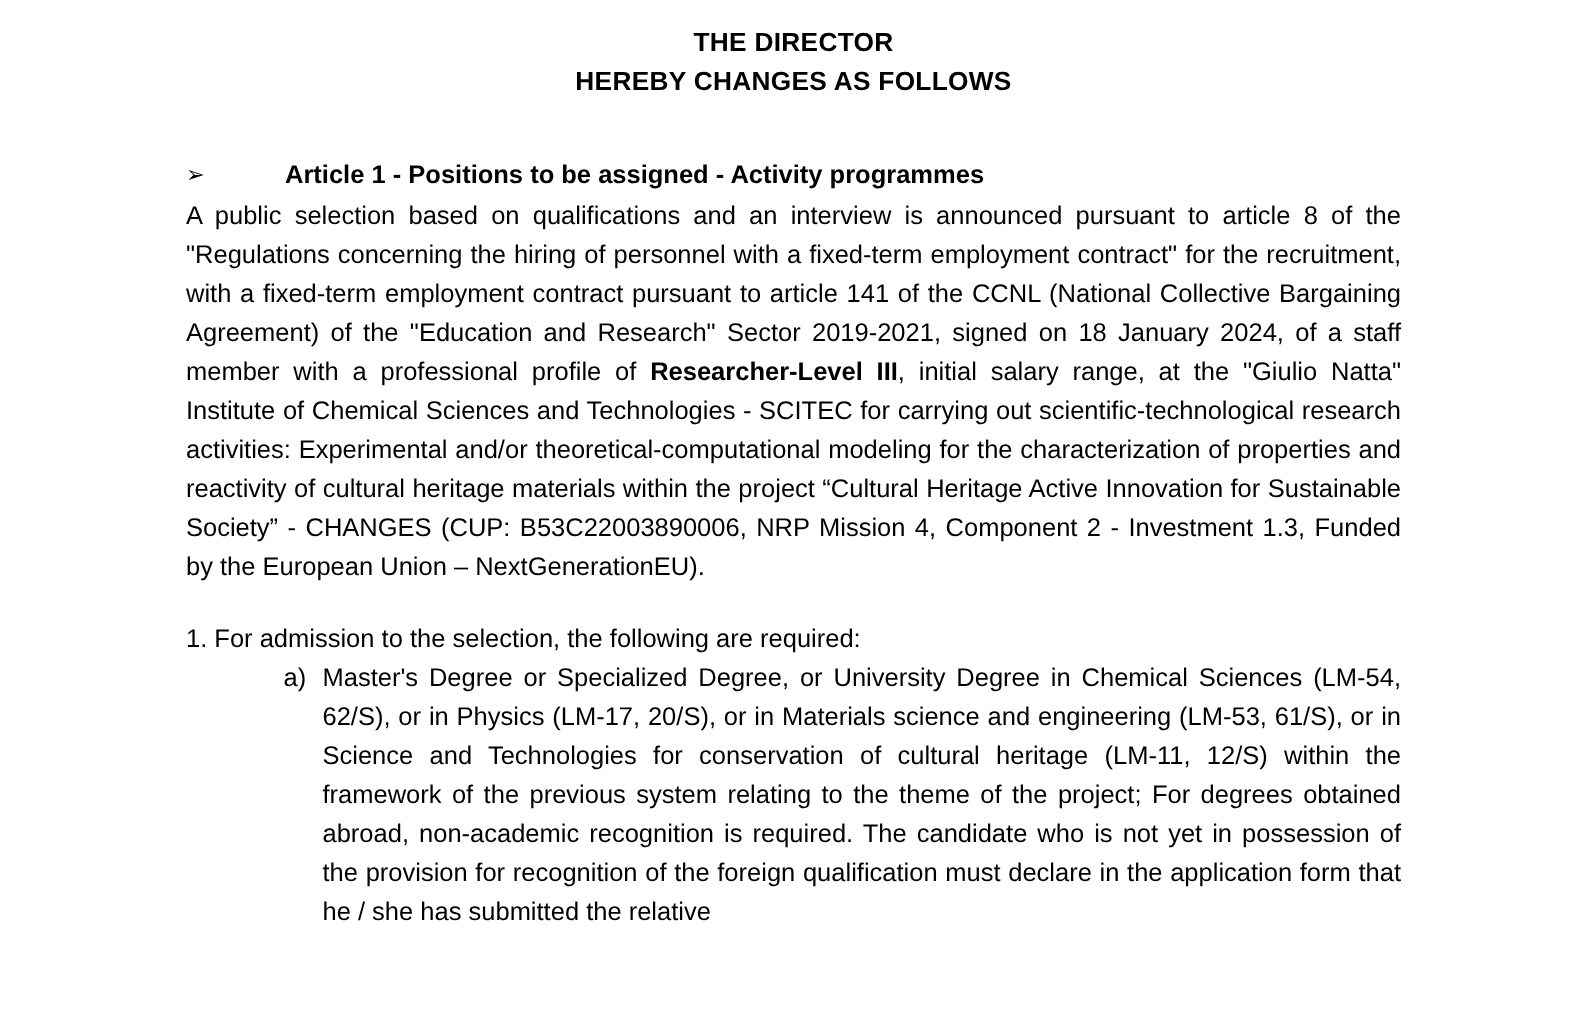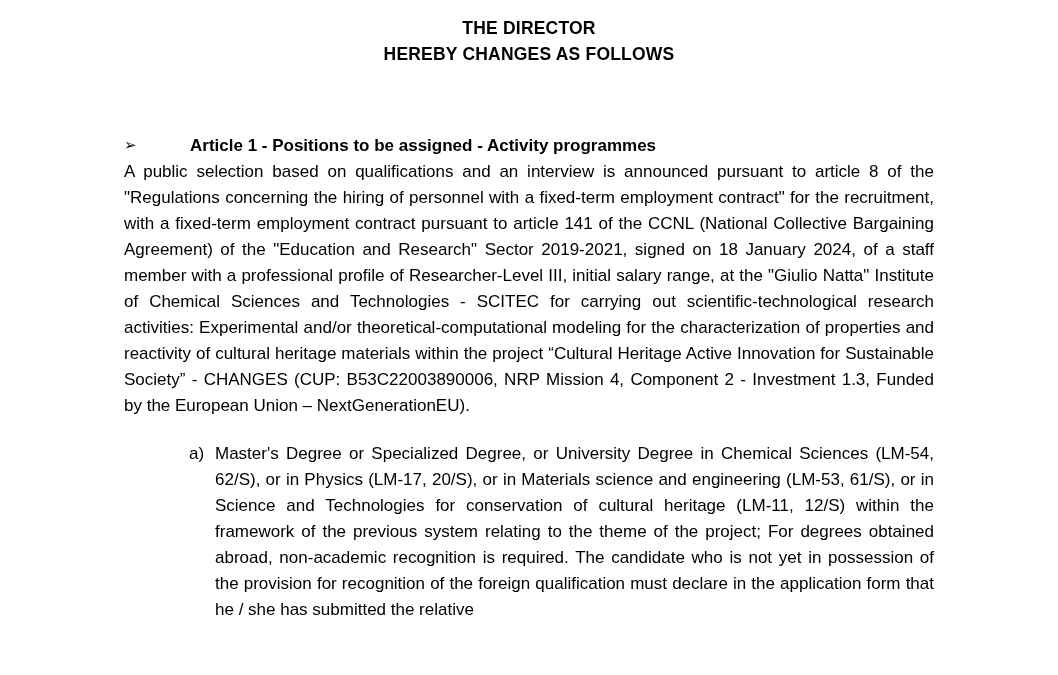--- a/index.html
+++ b/index.html
@@ -38,40 +38,39 @@
   .title-line-2 { }
 
   .spacer-after-title { height: 37px; }
   .spacer-between-articles { height: 22px; }
 
   .article-heading {
     font-weight: bold;
     font-size: 17px;
     line-height: 26px;
     white-space: nowrap;
-    margin-top: 29px;
   }
   .article-heading .bullet {
     display: inline-block;
     width: 66px;
     font-weight: normal;
     font-size: 15px;
   }
   .bullet-glyph {
     display: inline-block;
     transform: translateY(-1px);
   }
   .para {
     text-align: justify;
     text-justify: inter-word;
     font-size: 17px;
     line-height: 26px;
     hyphens: none;
   }
-  .para b { font-weight: normal; }
+  .para b { font-weight: bold; }
 
   
   .numbered-item {
     font-size: 17px;
     line-height: 26px;
     text-align: left;
   }
   .lettered-item {
     position: relative;
     margin-left: 65px;
@@ -102,19 +101,20 @@
 
     <div class="article-heading">
       <span class="bullet"><span class="bullet-glyph">➢</span></span><span>Article 1 - Positions to be assigned - Activity programmes</span>
     </div>
 
     <div class="para"><span>A public selection based on qualifications and an interview is announced pursuant to article 8 of the "Regulations concerning the hiring of personnel with a fixed-term employment contract" for the recruitment, with a fixed-term employment contract pursuant to article 141 of the CCNL (National Collective Bargaining Agreement) of the "Education and Research" Sector 2019-2021, signed on 18 January 2024, of a staff member with a professional profile of </span><b>Researcher-Level III</b><span>, initial salary range, at the "Giulio Natta" Institute of Chemical Sciences and Technologies - SCITEC for carrying out scientific-technological research activities: Experimental and/or theoretical-computational modeling for the characterization of properties and reactivity of cultural heritage materials within the project “Cultural Heritage Active Innovation for Sustainable Society” - CHANGES (CUP: B53C22003890006, NRP Mission 4, Component 2 - Investment 1.3, Funded by the European Union – NextGenerationEU).</span></div>
 
     <div class="spacer-between-articles"></div>
 
 
+    <div class="numbered-item">1. For admission to the selection, the following are required:</div>
 
     <div class="lettered-item">
       <span class="marker">a)</span><span>Master's Degree or Specialized Degree, or University Degree in Chemical Sciences (LM-54, 62/S), or in Physics (LM-17, 20/S), or in Materials science and engineering (LM-53, 61/S), or in Science and Technologies for conservation of cultural heritage (LM-11, 12/S) within the framework of the previous system relating to the theme of the project; For degrees obtained abroad, non-academic recognition is required. The candidate who is not yet in possession of the provision for recognition of the foreign qualification must declare in the application form that he / she has submitted the relative</span>
     </div>
 
   </div>
 </div>
 
 </body></html>

